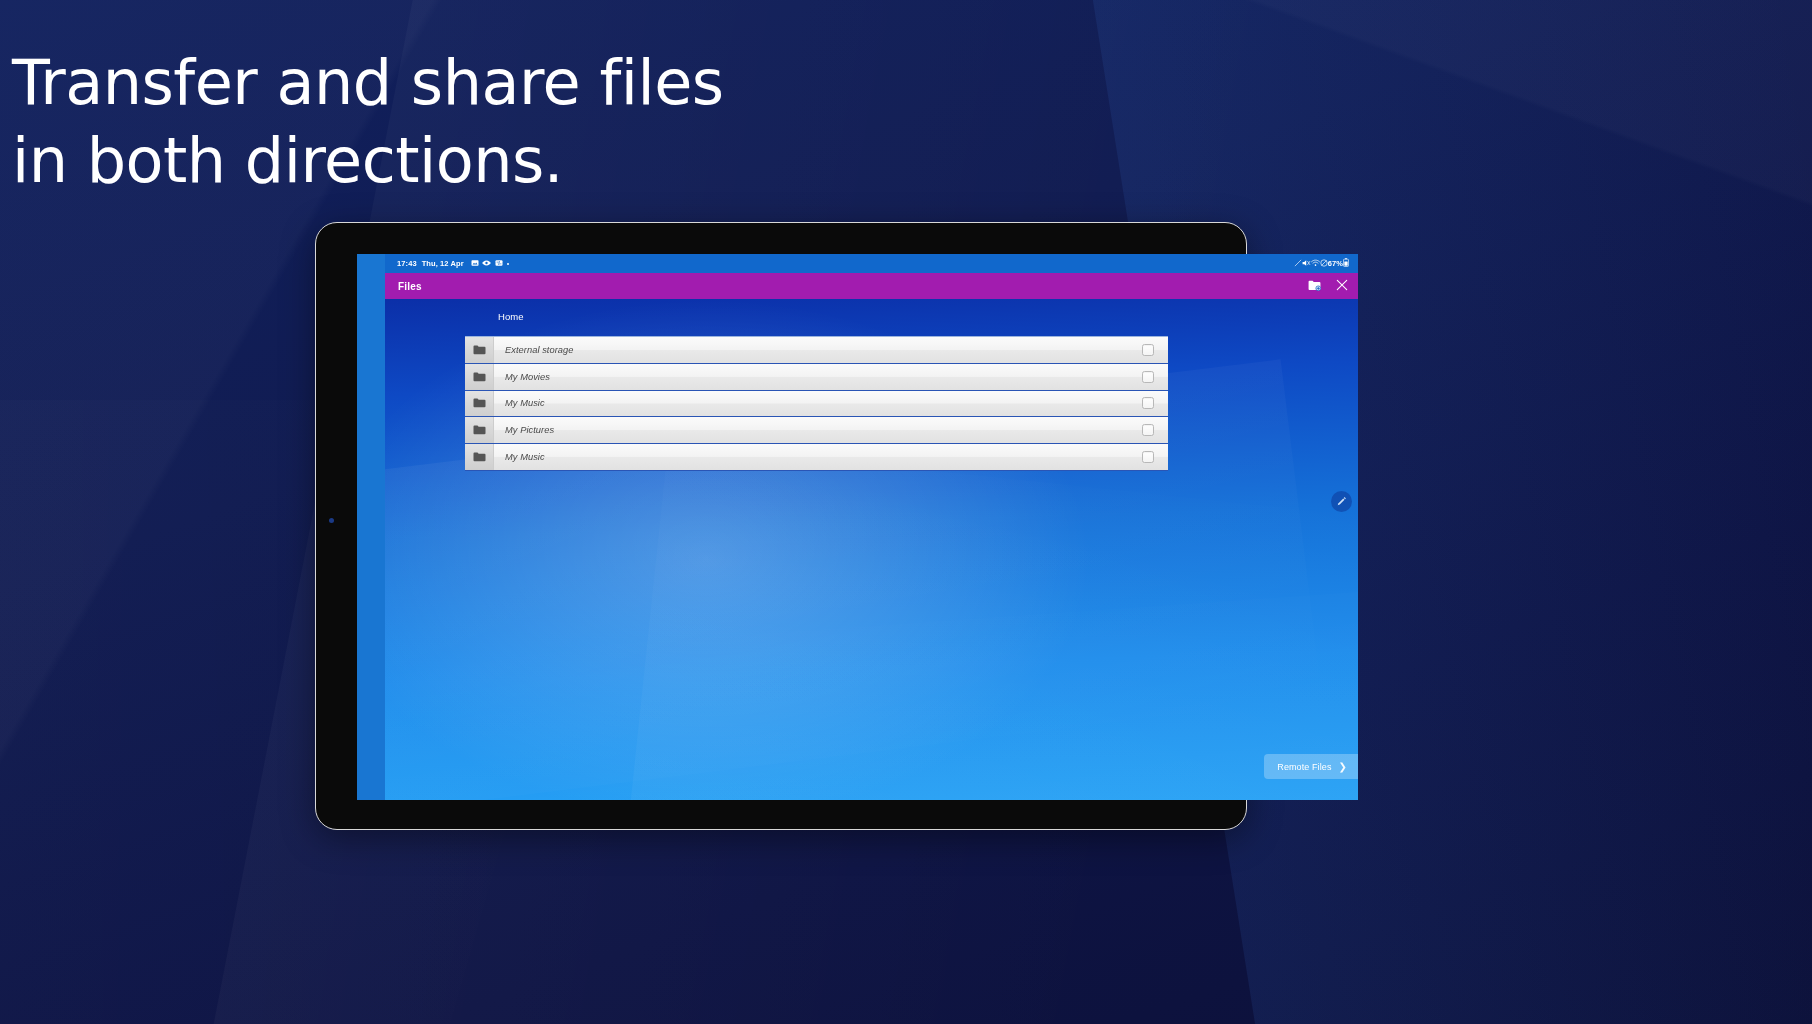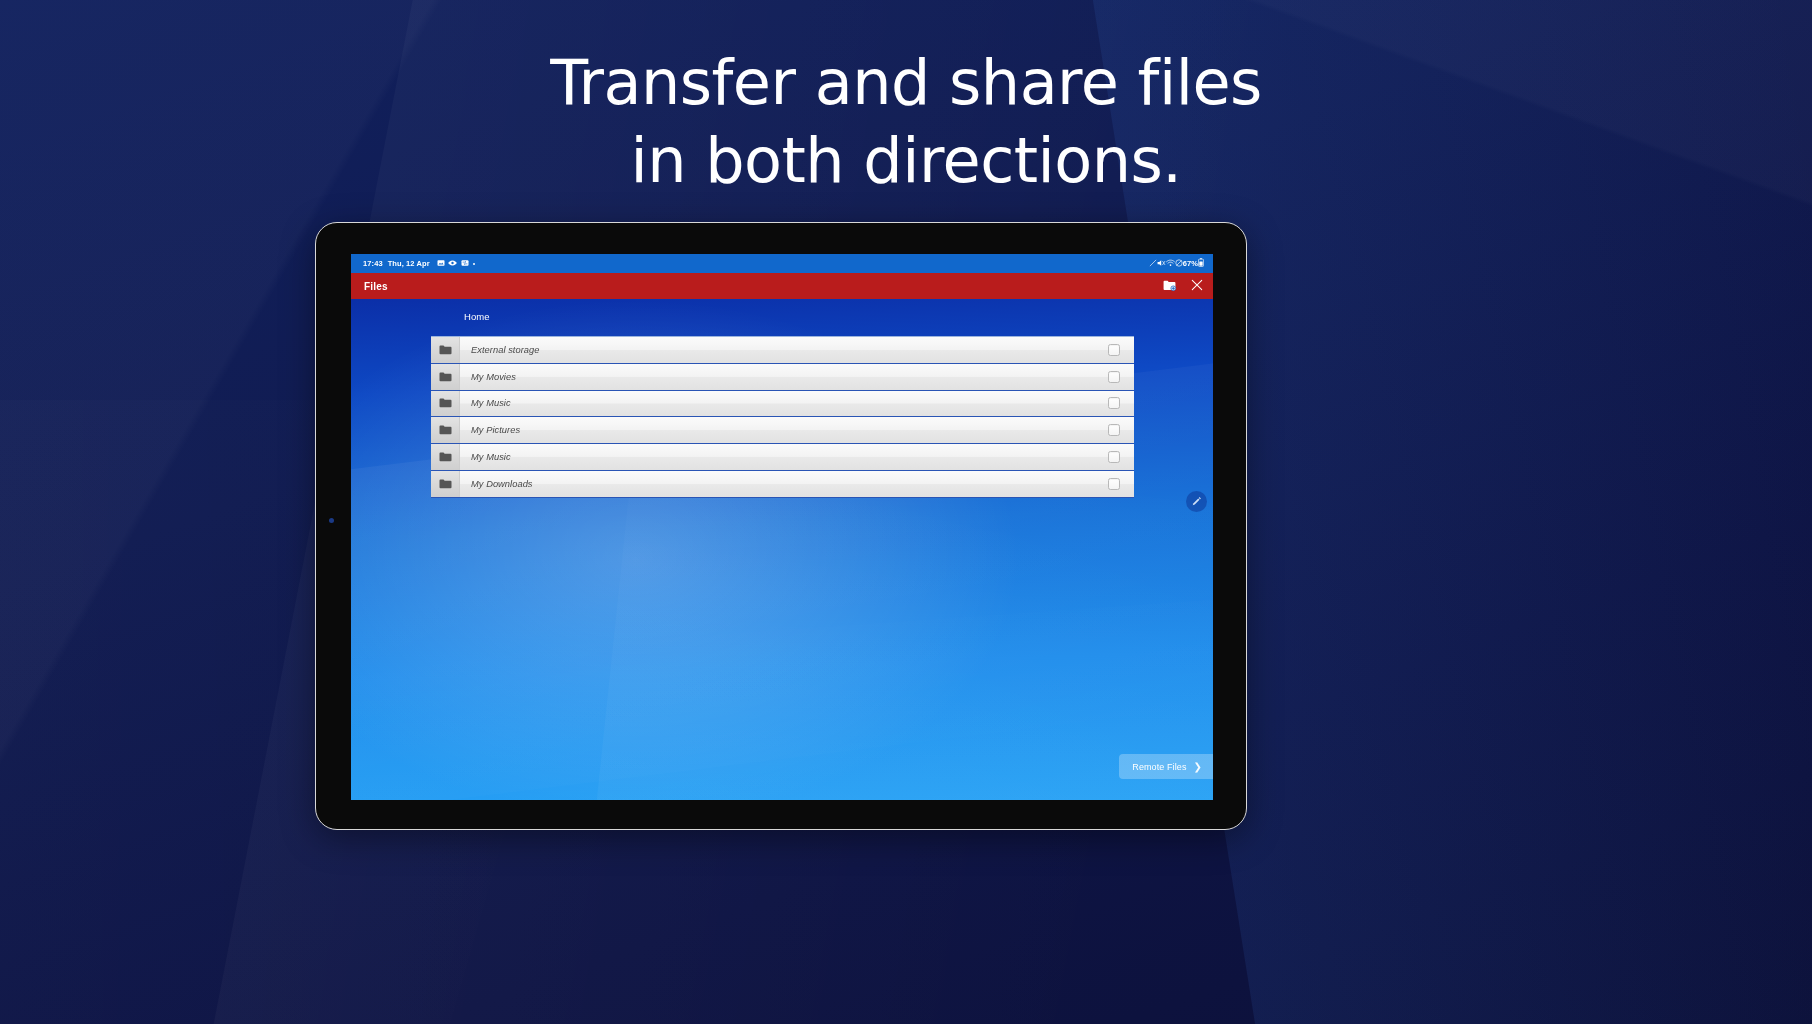--- a/index.html
+++ b/index.html
@@ -30,41 +30,42 @@
   }
   #bg-facet-c {
     position:absolute; top:400px; left:-200px; width:700px; height:900px;
     background:linear-gradient(75deg, rgba(255,255,255,0.018), rgba(255,255,255,0));
     transform:skewX(-16deg); pointer-events:none;
   }
 
   
   #headline {
     position:absolute; top:52px; left:0; width:100%;
-    text-align:center; color:#ffffff;
+    color:#ffffff;
     font-size:62px; line-height:1.0; font-weight:400;
     letter-spacing:-0.5px;
     font-family:"DejaVu Sans", sans-serif;
+    padding-left:12px;
   }
   #headline .l { display:block; }
   #headline .l2 { margin-top:16px; }
 
   
   #tablet {
     position:absolute; left:315px; top:222px;
     width:932px; height:608px;
     background:#0a0a0a;
     border-radius:22px;
     border:1.5px solid #d8d8d8;
     box-shadow:0 8px 34px rgba(0,0,0,0.40);
   }
   #screen {
-    position:absolute; left:35px; top:31px;
-    width:862px; height:546px;
-    background:#1976d2; overflow:hidden;
+    position:absolute; left:41px; top:31px;
+    width:1001px; height:546px;
+    background:#1976d2; overflow:hidden;padding-left:28px;
   }
   #bezel-dot {
     position:absolute; left:13px; top:295px; width:5px; height:5px;
     border-radius:50%; background:#1b3a86;
   }
 
   
   #statusbar {
     position:relative; height:19px; width:100%;
     background:#1168cc;
@@ -77,21 +78,21 @@
   #sb-date { font-weight:600; letter-spacing:0.1px; }
   #sb-icons-left { display:flex; align-items:center; gap:3.5px; margin-left:2px; }
   .sb-ic { display:inline-block; }
   #sb-spacer { flex:1; }
   #sb-right { display:flex; align-items:center; gap:0; font-size:7.5px; }
   #sb-batt-txt { font-weight:600; letter-spacing:0.1px; }
 
   
   #appbar {
     height:26px; width:100%;
-    background:#b91c1c;
+    background:#a21caf;
     display:flex; align-items:center;
     padding:0 10px 0 13px;
   }
   #app-title { color:#ffffff; font-size:10px; font-weight:700; letter-spacing:0.2px; }
   #appbar-spacer { flex:1; }
   #appbar-actions { display:flex; align-items:center; gap:15px; }
 
   
   #content {
     position:relative; width:100%; height:501px;
@@ -339,31 +340,20 @@
             <div class="file-icon-cell">
               <svg class="folder-ic" width="13" height="10" viewBox="0 0 18 14">
                 <path d="M0.6 2A1.4 1.4 0 012 0.6h4.2L7.8 2.4H16A1.4 1.4 0 0117.4 3.8v7.8A1.4 1.4 0 0116 13H2a1.4 1.4 0 01-1.4-1.4z" fill="#555555"></path>
               </svg>
             </div>
             <div class="file-name-cell">My Music</div>
             <div class="file-check-cell">
               <div class="checkbox"></div>
             </div>
           </div>
-          <div class="file-row">
-            <div class="file-icon-cell">
-              <svg class="folder-ic" width="13" height="10" viewBox="0 0 18 14">
-                <path d="M0.6 2A1.4 1.4 0 012 0.6h4.2L7.8 2.4H16A1.4 1.4 0 0117.4 3.8v7.8A1.4 1.4 0 0116 13H2a1.4 1.4 0 01-1.4-1.4z" fill="#555555"></path>
-              </svg>
-            </div>
-            <div class="file-name-cell">My Downloads</div>
-            <div class="file-check-cell">
-              <div class="checkbox"></div>
-            </div>
-          </div>
         </div>
 
       <div id="edit-handle">
         <svg width="11" height="11" viewBox="0 0 14 14">
             <path d="M2.2 11.8l1-2.6 6-6 1.6 1.6-6 6z" fill="#cfe0f7"></path>
             <path d="M9.9 2.4l1.7 1.7 1-1-1.7-1.7z" fill="#cfe0f7"></path>
           </svg>
       </div>
 
       <div id="remote-files-btn">

